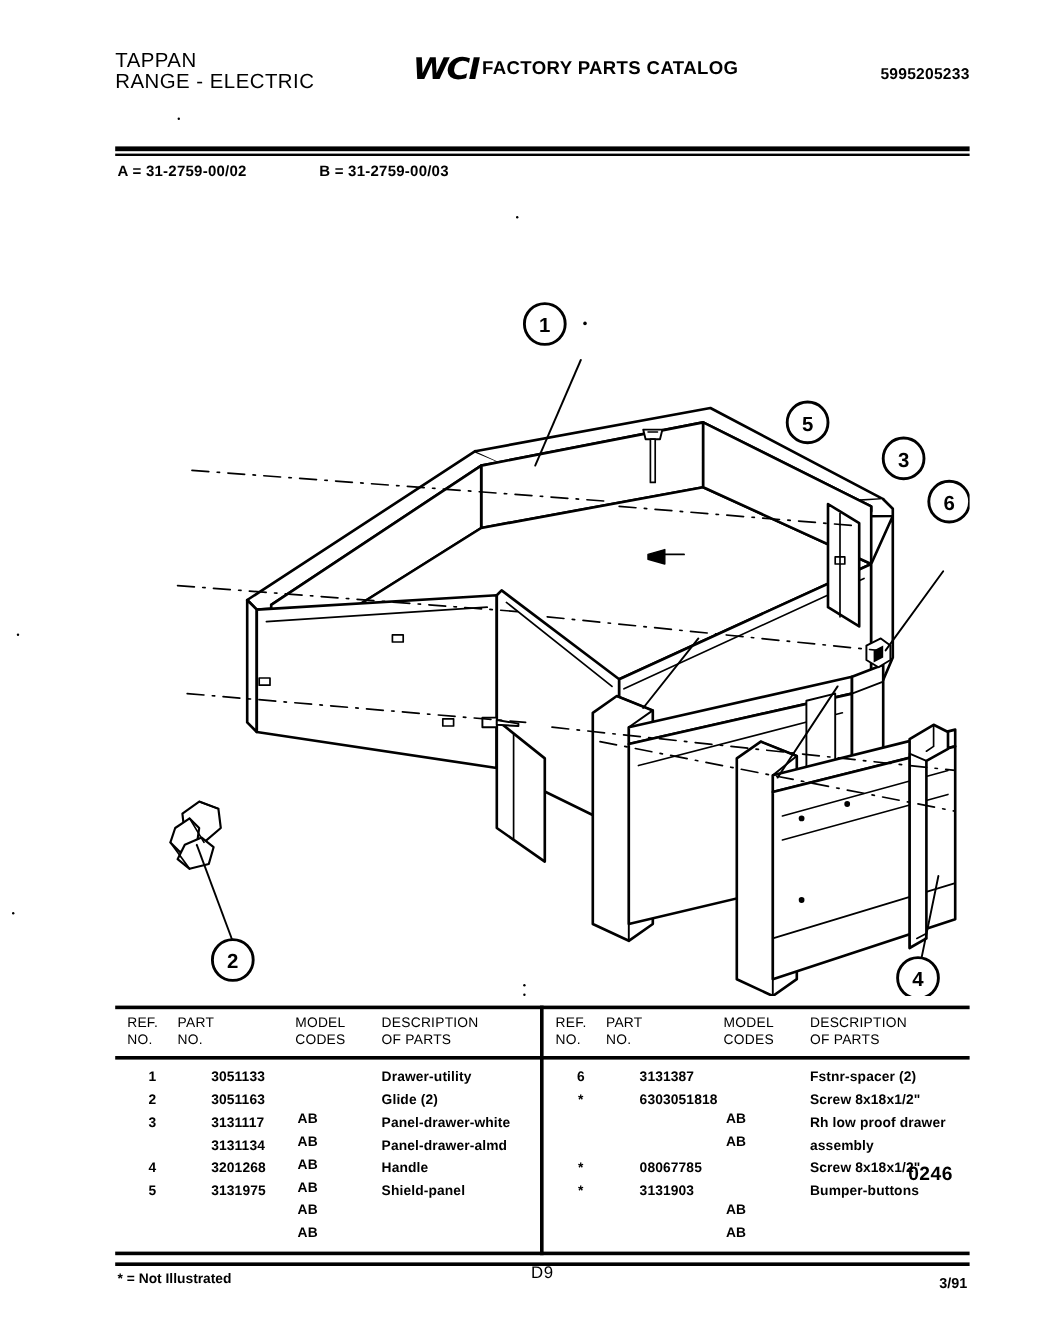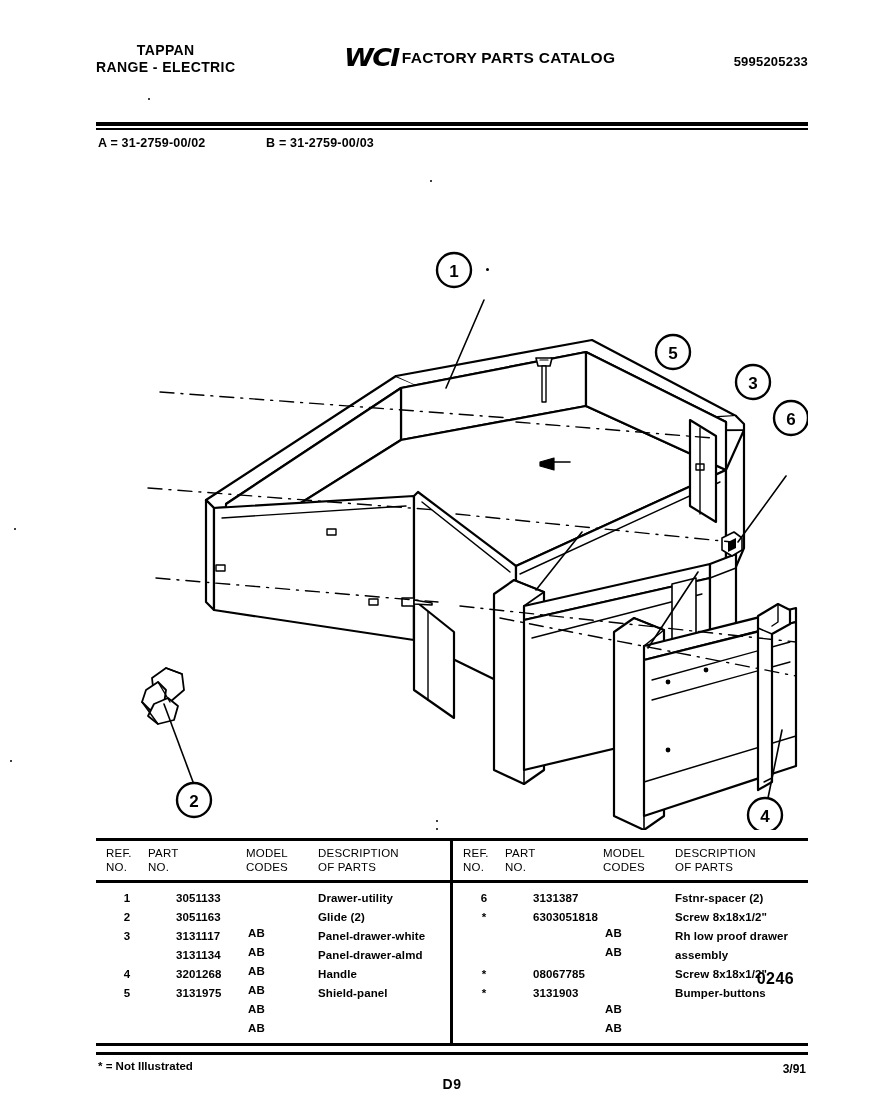--- a/index.html
+++ b/index.html
@@ -28,25 +28,24 @@
     position: absolute;
     left: 96px;
     top: 42px;
     width: 712px;
     height: 40px;
   }
   .brand {
     position: absolute;
     left: 0;
     top: 0;
-    font-size: 14px;
-    font-weight: bold;
+    font-size: 17px;
+    font-weight: normal;
     letter-spacing: 0.4px;
     line-height: 17px;
-    text-align: center;
   }
   .brand div { white-space: nowrap; }
 
   .catalog-block {
     position: absolute;
     left: 248px;
     top: 3px;
     display: flex;
     align-items: center;
     gap: 7px;
@@ -217,24 +216,24 @@
   }
   .foot-note {
     position: absolute;
     left: 2px; top: 8px;
     font-size: 11.5px;
     font-weight: bold;
   }
   .foot-page {
     position: absolute;
     left: 0; right: 0;
-    top: 24px;
+    top: 0;
     text-align: center;
     font-size: 14px;
-    font-weight: bold;
+    font-weight: normal;
     letter-spacing: 0.5px;
   }
   .foot-date {
     position: absolute;
     right: 2px; top: 10px;
     font-size: 12px;
     font-weight: bold;
   }
 
   .speck { position: absolute; background: #000; border-radius: 50%; }

